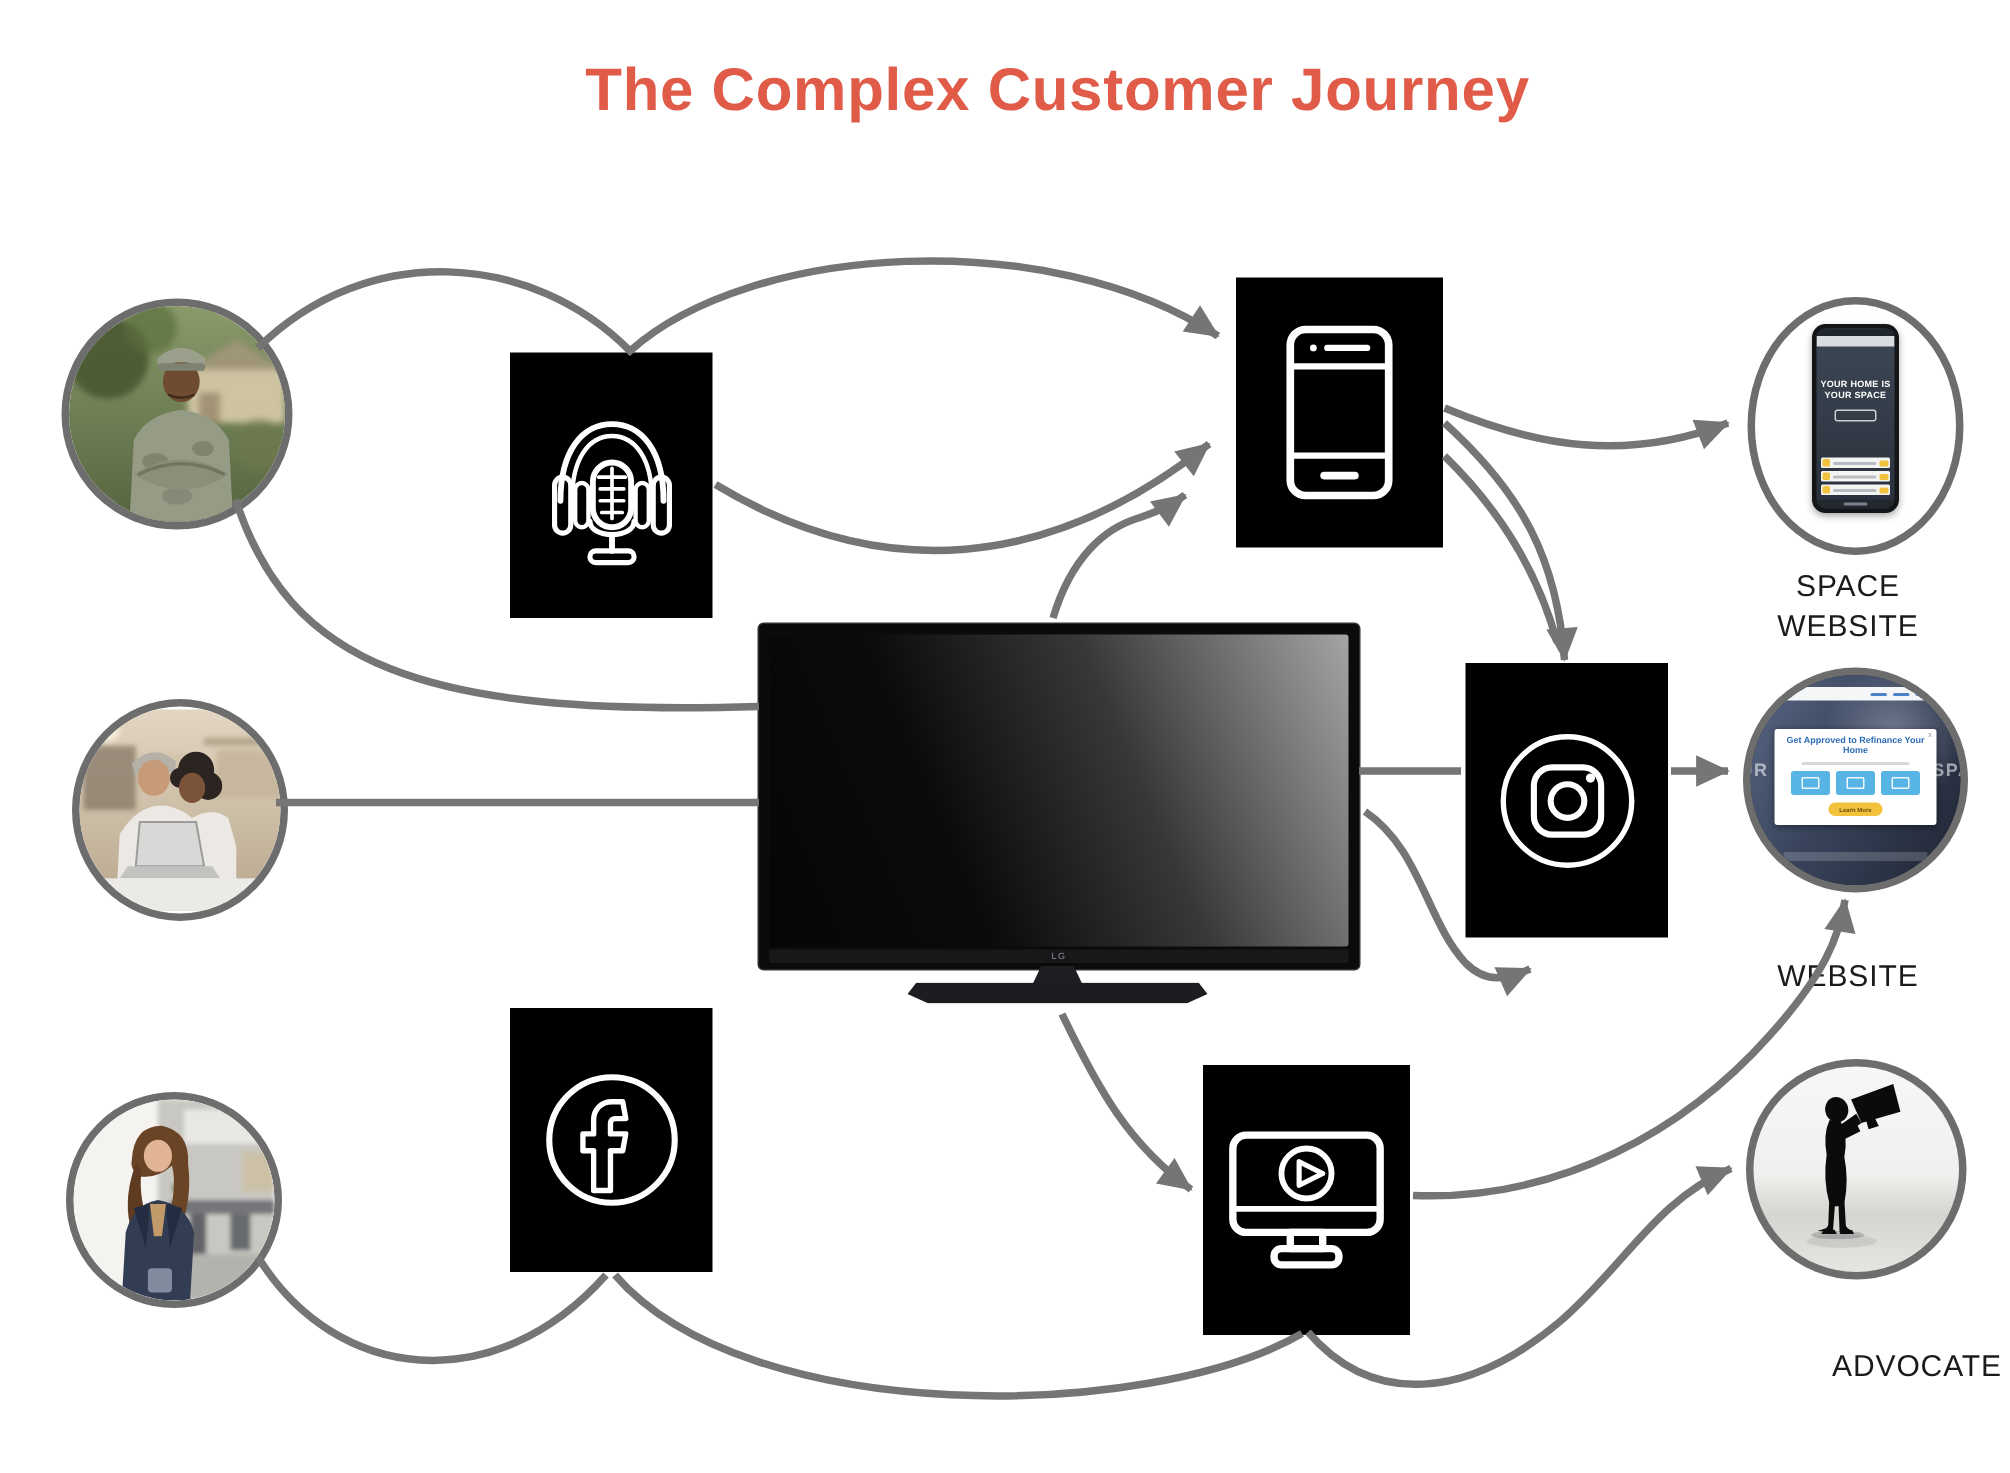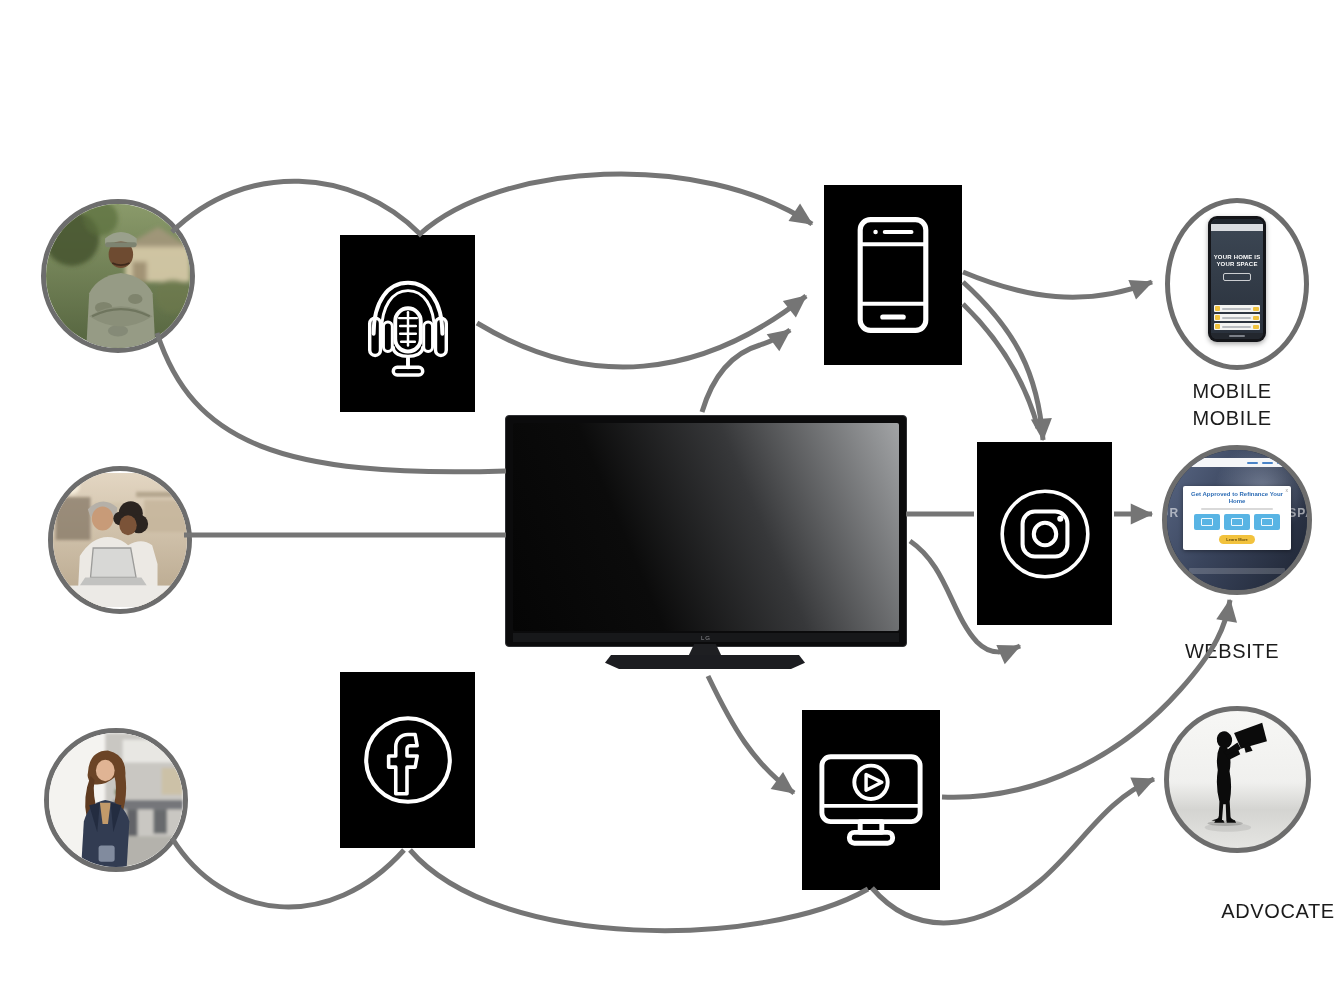--- a/index.html
+++ b/index.html
@@ -79,20 +79,21 @@
   
   #advocate-circle{left:1164px;top:706px;width:137px;height:137px;border:5px solid #6d6d6d;border-radius:50%;
     overflow:hidden;background:linear-gradient(#f7f7f5 0%,#f0f0ee 52%,#d4d4d1 72%,#e5e5e2 100%);}
   #advocate-circle svg{display:block;width:100%;height:100%;}
 </style>
 </head>
 <body>
 
 <div id="canvas">
 
+  <div id="title">The Complex Customer Journey</div>
 
   <svg id="arrows" width="1340" height="982" viewBox="0 0 1340 982">
     <defs>
       <marker id="ah" viewBox="0 0 10 10" refX="9" refY="5" markerWidth="5" markerHeight="5" orient="auto">
         <path d="M0.5 0.8 L9.5 5 L0.5 9.2 Z" fill="#757575"></path>
       </marker>
     </defs>
     <g fill="none" stroke="#757575" stroke-width="5">
       <path d="M 172 232 C 245 160 355 168 420 234 C 500 162 700 150 812 224" marker-end="url(#ah)"></path>
       <path d="M 157 333 C 193 443 280 478 506 471"></path>
@@ -304,21 +305,21 @@
               <span class="ln"></span>
               <span class="chip"></span>
             </div>
         </div>
         <div class="pm-home">
             <i></i>
           </div>
       </div>
     </div>
   </div>
-  <div class="outcome-label" style="left:1172px;top:378px;width:120px;">MOBILE MOBILE</div>
+  <div class="outcome-label" style="left:1172px;top:378px;width:120px;">SPACE WEBSITE</div>
 
   <div class="node" id="website-circle">
     <div class="wb-bg"></div>
     <div class="wb-person"></div>
     <div class="wb-navbar">
         <i></i>
         <i></i>
         <i></i>
       </div>
     <div class="wb-hero-text">YOUR HOME IS YOUR SPACE</div>

